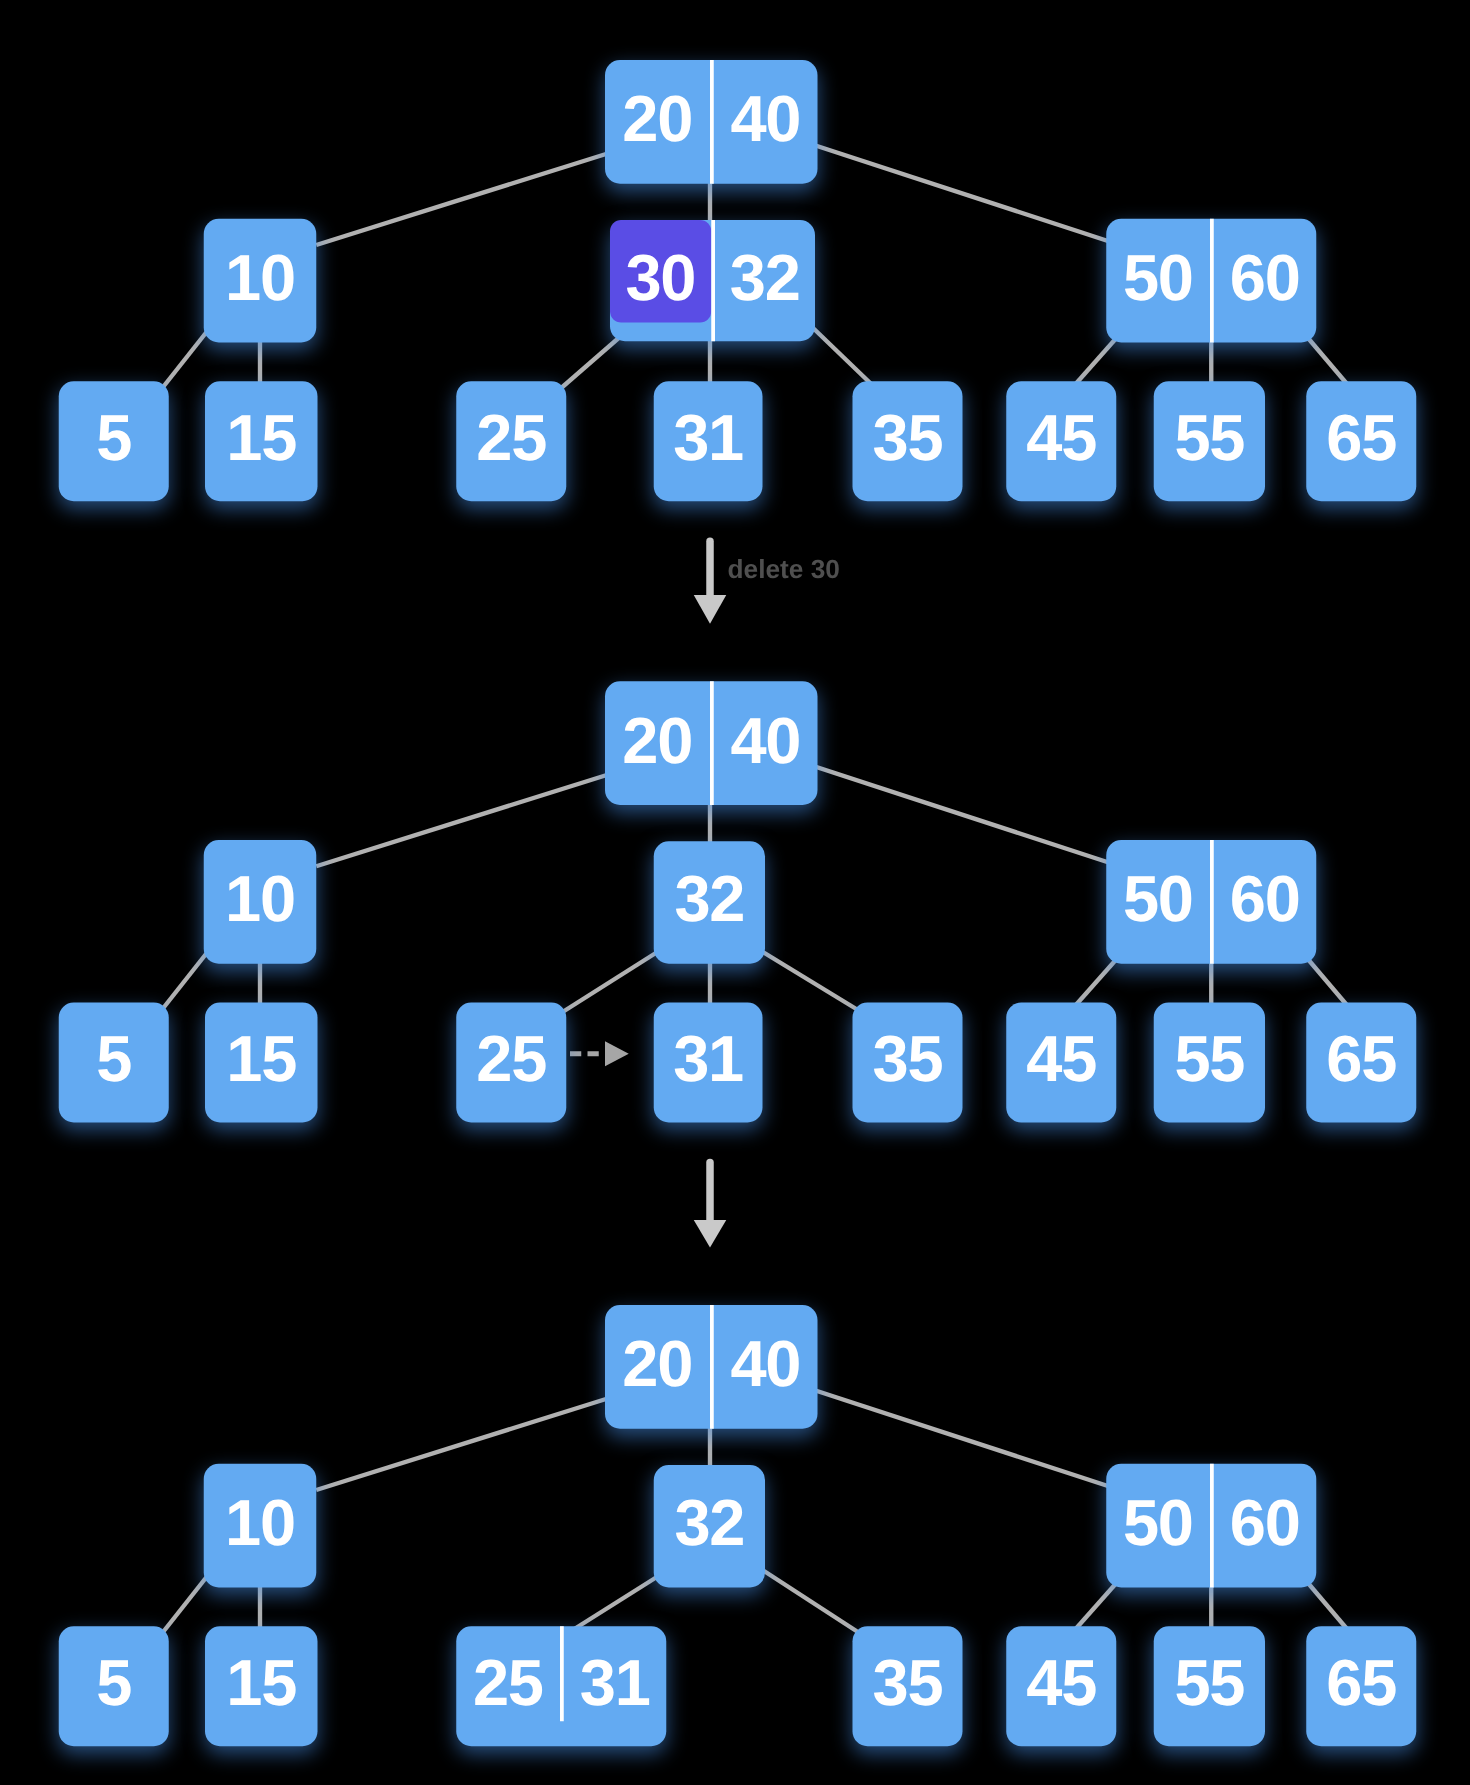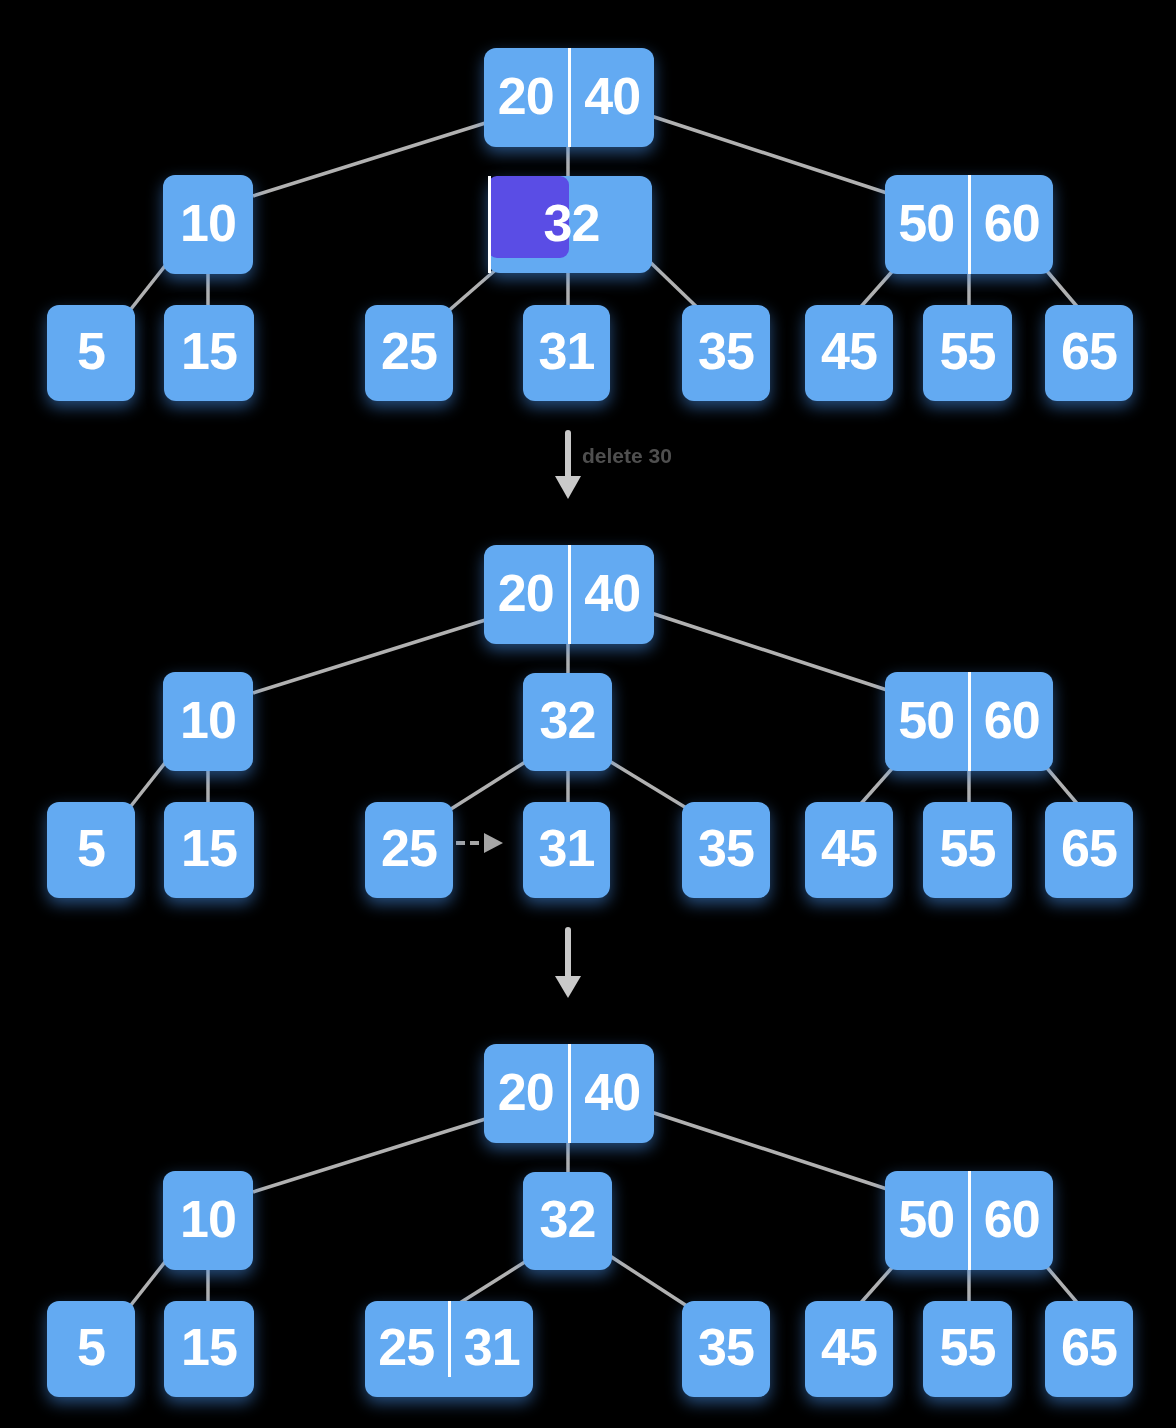--- a/index.html
+++ b/index.html
@@ -72,20 +72,21 @@
       <div class="vdiv"></div>
       <div class="cell">40</div>
     </div>
 
     <div class="node" style="left:163px;top:175px;width:90px;height:99px">
       <div class="cell">10</div>
     </div>
 
     <div class="node" style="left:488px;top:176px;width:164px;height:97px">
       <div class="hl-bg"></div>
+      <div class="cell">30</div>
       <div class="vdiv"></div>
       <div class="cell">32</div>
     </div>
 
     <div class="node" style="left:885px;top:175px;width:168px;height:99px">
       <div class="cell">50</div>
       <div class="vdiv"></div>
       <div class="cell">60</div>
     </div>
 

